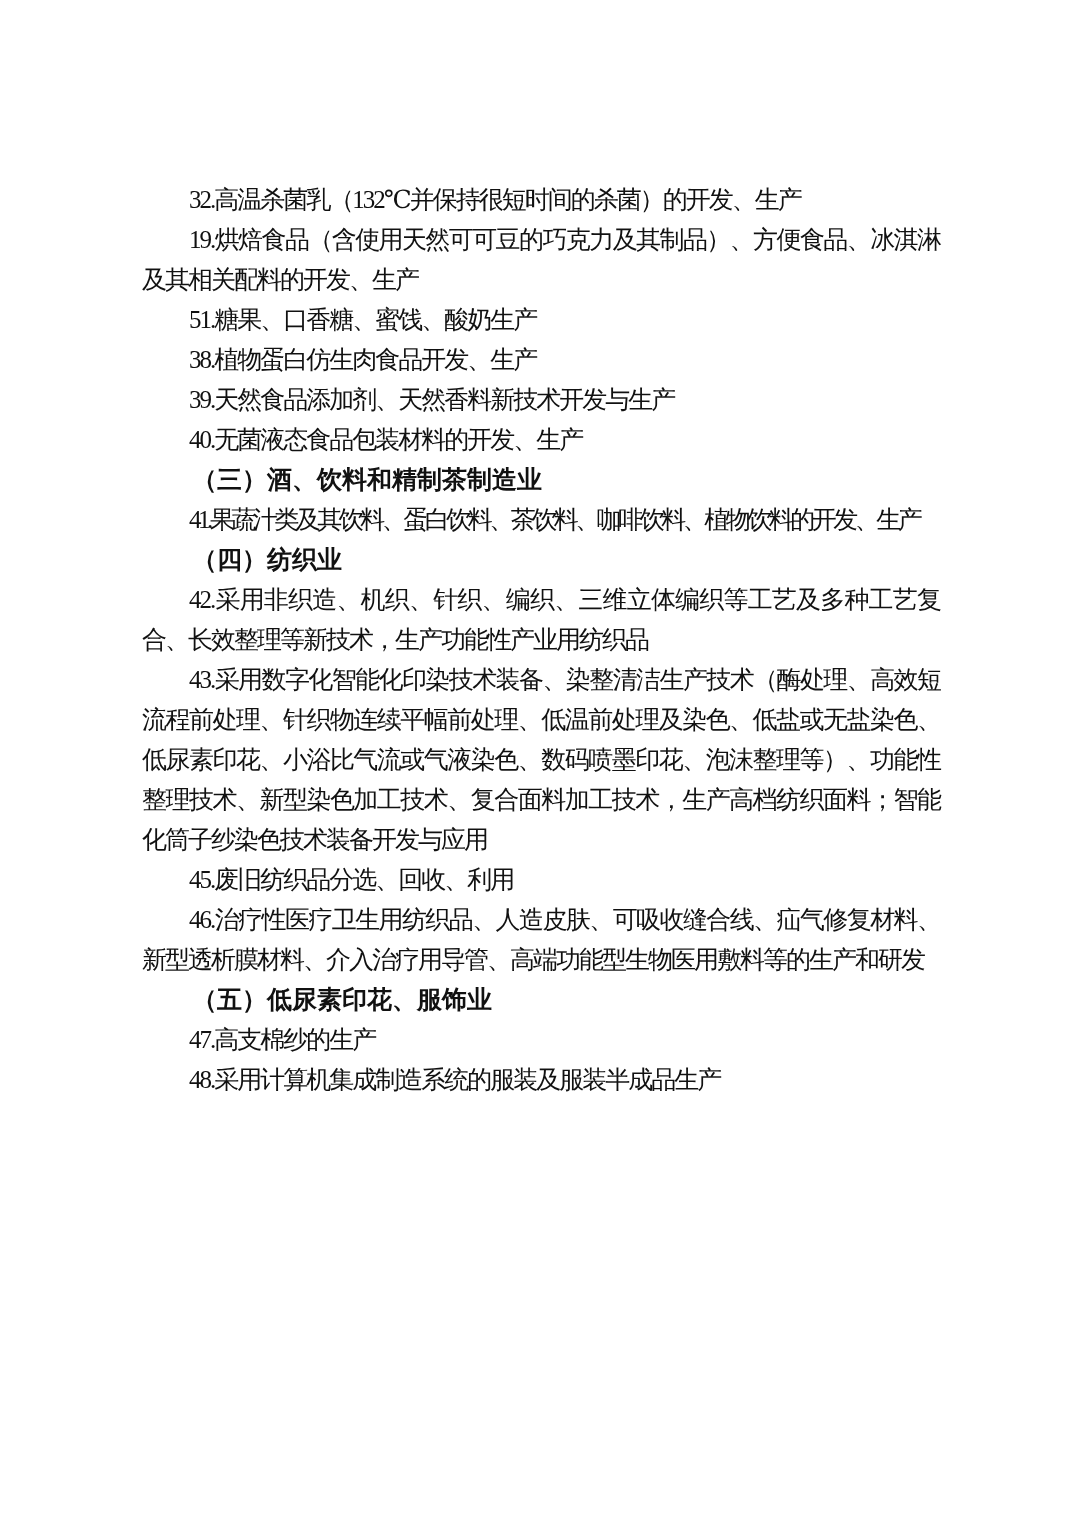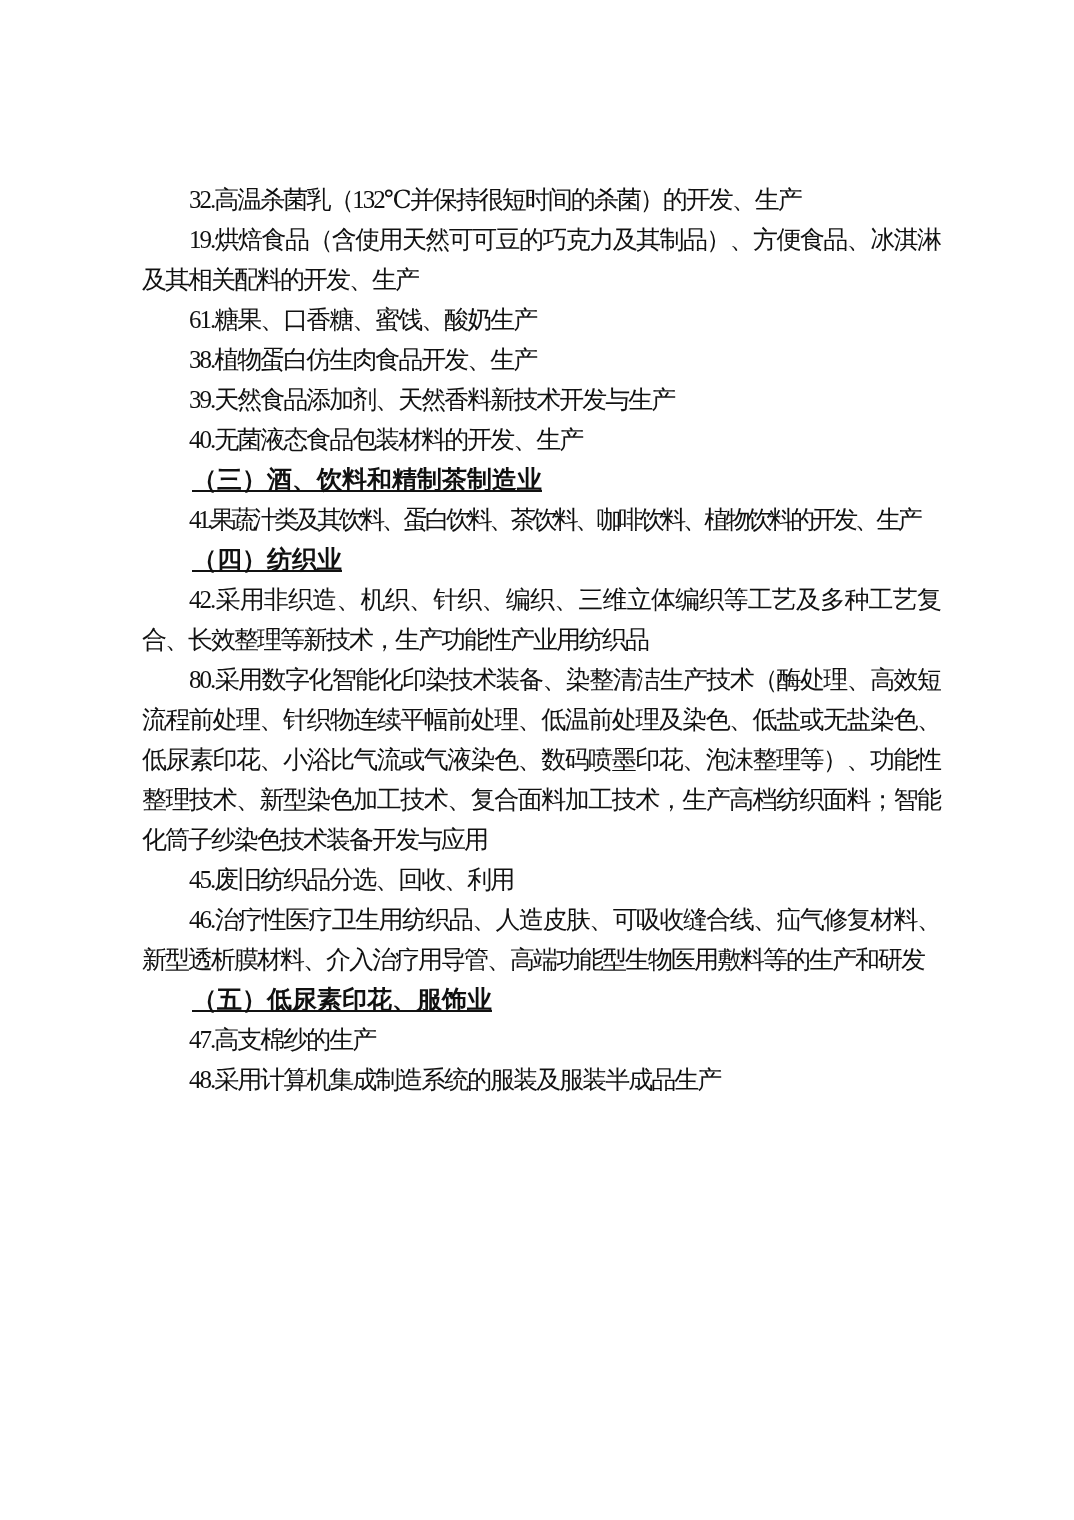--- a/index.html
+++ b/index.html
@@ -33,48 +33,47 @@
     text-indent: 47px;
     letter-spacing: -2px;
   }
   p.item.xtight {
     letter-spacing: -3.5px;
   }
   p.heading {
     text-indent: 50px;
     font-weight: bold;
     letter-spacing: 0;
-    text-decoration: underline;
   }
   .footer {
     position: absolute;
     left: 145px;
     top: 1350px;
     font-size: 25px;
     line-height: 40px;
     color: #111111;
     white-space: pre;
   }
 </style>
 </head>
 <body>
 
 <div class="page">
   <div class="content" id="blocks">
       <p class="item">32.高温杀菌乳（132℃并保持很短时间的杀菌）的开发、生产</p>
       <p class="item">19.烘焙食品（含使用天然可可豆的巧克力及其制品）、方便食品、冰淇淋及其相关配料的开发、生产</p>
-      <p class="item">61.糖果、口香糖、蜜饯、酸奶生产</p>
+      <p class="item">51.糖果、口香糖、蜜饯、酸奶生产</p>
       <p class="item">38.植物蛋白仿生肉食品开发、生产</p>
       <p class="item">39.天然食品添加剂、天然香料新技术开发与生产</p>
       <p class="item">40.无菌液态食品包装材料的开发、生产</p>
       <p class="heading">（三）酒、饮料和精制茶制造业</p>
       <p class="item xtight">41.果蔬汁类及其饮料、蛋白饮料、茶饮料、咖啡饮料、植物饮料的开发、生产</p>
       <p class="heading">（四）纺织业</p>
       <p class="item">42.采用非织造、机织、针织、编织、三维立体编织等工艺及多种工艺复合、长效整理等新技术，生产功能性产业用纺织品</p>
-      <p class="item">80.采用数字化智能化印染技术装备、染整清洁生产技术（酶处理、高效短流程前处理、针织物连续平幅前处理、低温前处理及染色、低盐或无盐染色、低尿素印花、小浴比气流或气液染色、数码喷墨印花、泡沫整理等）、功能性整理技术、新型染色加工技术、复合面料加工技术，生产高档纺织面料；智能化筒子纱染色技术装备开发与应用</p>
+      <p class="item">43.采用数字化智能化印染技术装备、染整清洁生产技术（酶处理、高效短流程前处理、针织物连续平幅前处理、低温前处理及染色、低盐或无盐染色、低尿素印花、小浴比气流或气液染色、数码喷墨印花、泡沫整理等）、功能性整理技术、新型染色加工技术、复合面料加工技术，生产高档纺织面料；智能化筒子纱染色技术装备开发与应用</p>
       <p class="item">45.废旧纺织品分选、回收、利用</p>
       <p class="item">46.治疗性医疗卫生用纺织品、人造皮肤、可吸收缝合线、疝气修复材料、新型透析膜材料、介入治疗用导管、高端功能型生物医用敷料等的生产和研发</p>
       <p class="heading">（五）低尿素印花、服饰业</p>
       <p class="item">47.高支棉纱的生产</p>
       <p class="item">48.采用计算机集成制造系统的服装及服装半成品生产</p>
     </div>
   <div class="footer">— 4 —</div>
 </div>
 
 </body></html>

